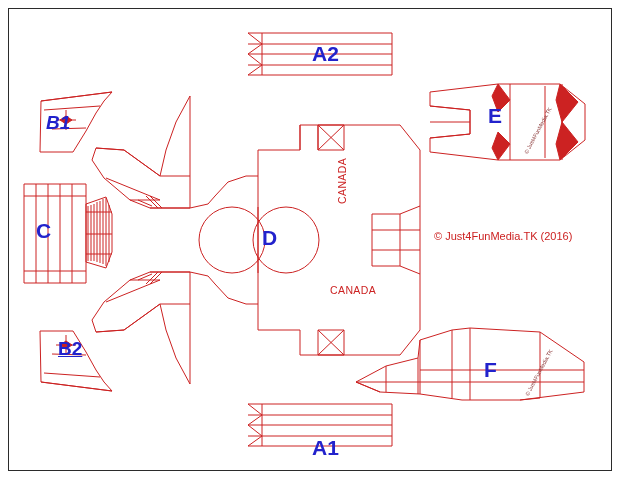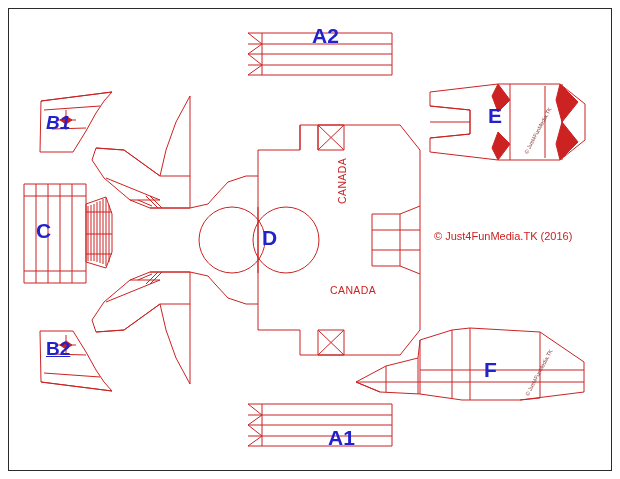--- a/index.html
+++ b/index.html
@@ -226,25 +226,25 @@
         <line x1="386" y1="366" x2="386" y2="392"></line>
         <line x1="418" y1="358" x2="418" y2="394"></line>
         <line x1="356" y1="382" x2="584" y2="382"></line>
         <line x1="420" y1="370" x2="584" y2="370"></line>
         <path d="M356,382 L380,392"></path>
         <path d="M520,400 L540,398"></path>
       </g>
     </g>
   </svg>
 
-  <div class="lbl lbl-big" style="left:312px; top:24px;">A2</div>
+  <div class="lbl lbl-big" style="left:312px; top:42px;">A2</div>
   <div class="lbl lbl-mid" style="left:46px; top:112px;font-style:italic;">B1</div>
   <div class="lbl lbl-big" style="left:36px; top:219px;">C</div>
-  <div class="lbl lbl-mid" style="left:46px; top:338px;text-decoration:underline;">B2</div>
-  <div class="lbl lbl-big" style="left:312px; top:426px;margin-left:16px;">A1</div>
+  <div class="lbl lbl-mid" style="left:58px; top:338px;text-decoration:underline;">B2</div>
+  <div class="lbl lbl-big" style="left:312px; top:436px;">A1</div>
   <div class="lbl lbl-big" style="left:262px; top:226px;">D</div>
   <div class="lbl lbl-big" style="left:488px; top:104px;">E</div>
   <div class="lbl lbl-big" style="left:484px; top:358px;">F</div>
 
   <div class="mark rot90" style="left:336px; top:204px;">CANADA</div>
   <div class="mark" style="left:330px; top:284px;">CANADA</div>
 
   <div class="credit" style="left:434px; top:230px;">© Just4FunMedia.TK (2016)</div>
 
   <div class="tiny rot-tiny-e" style="left:523px; top:152px;">© Just4FunMedia.TK</div>

